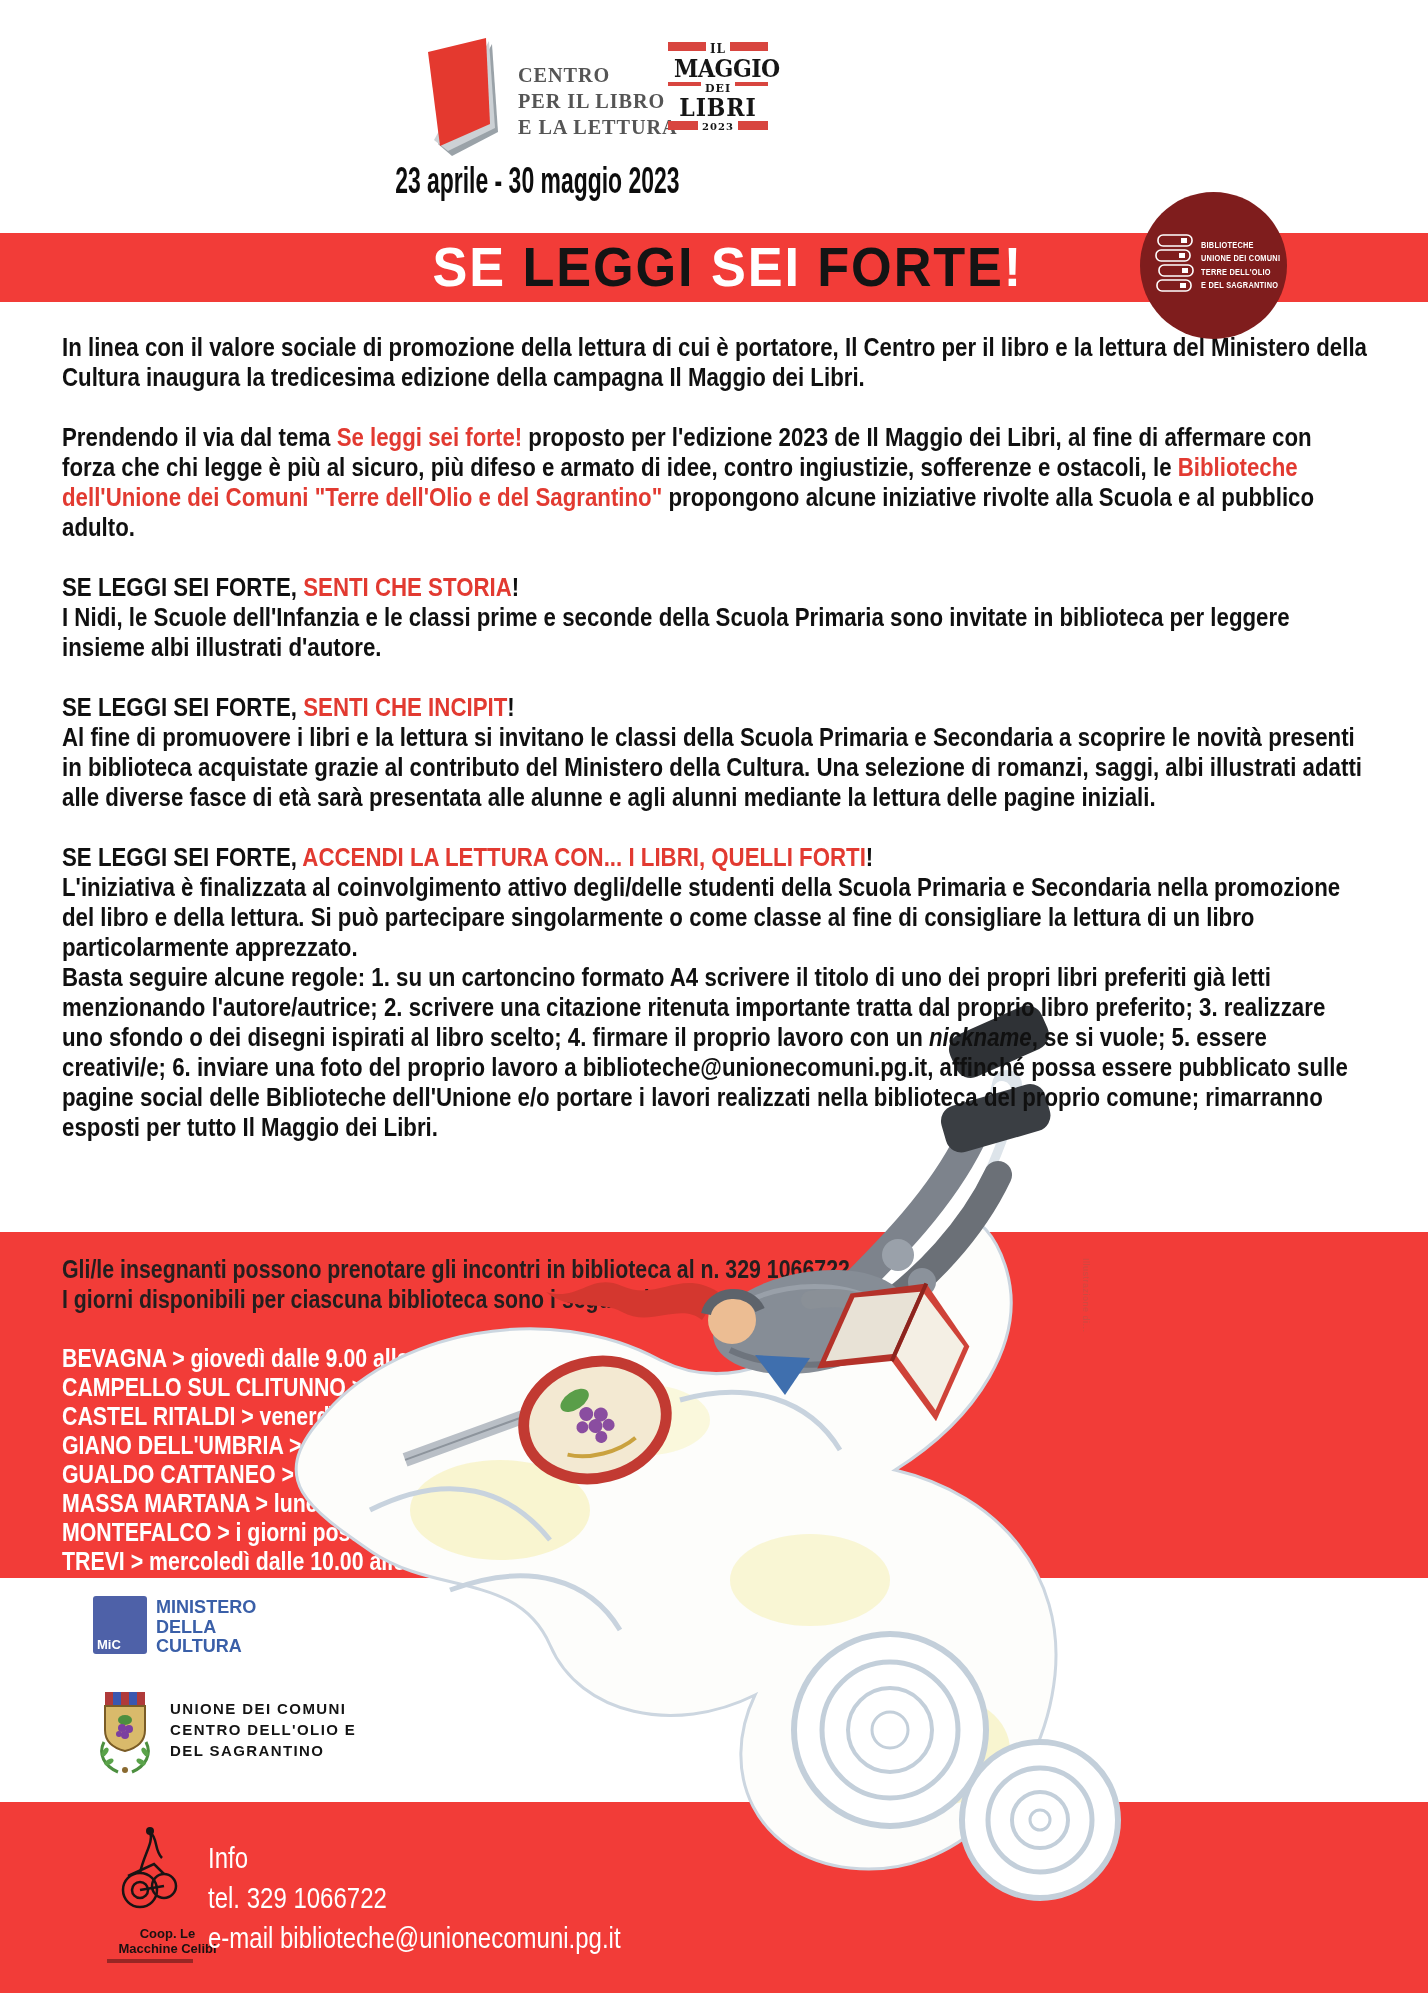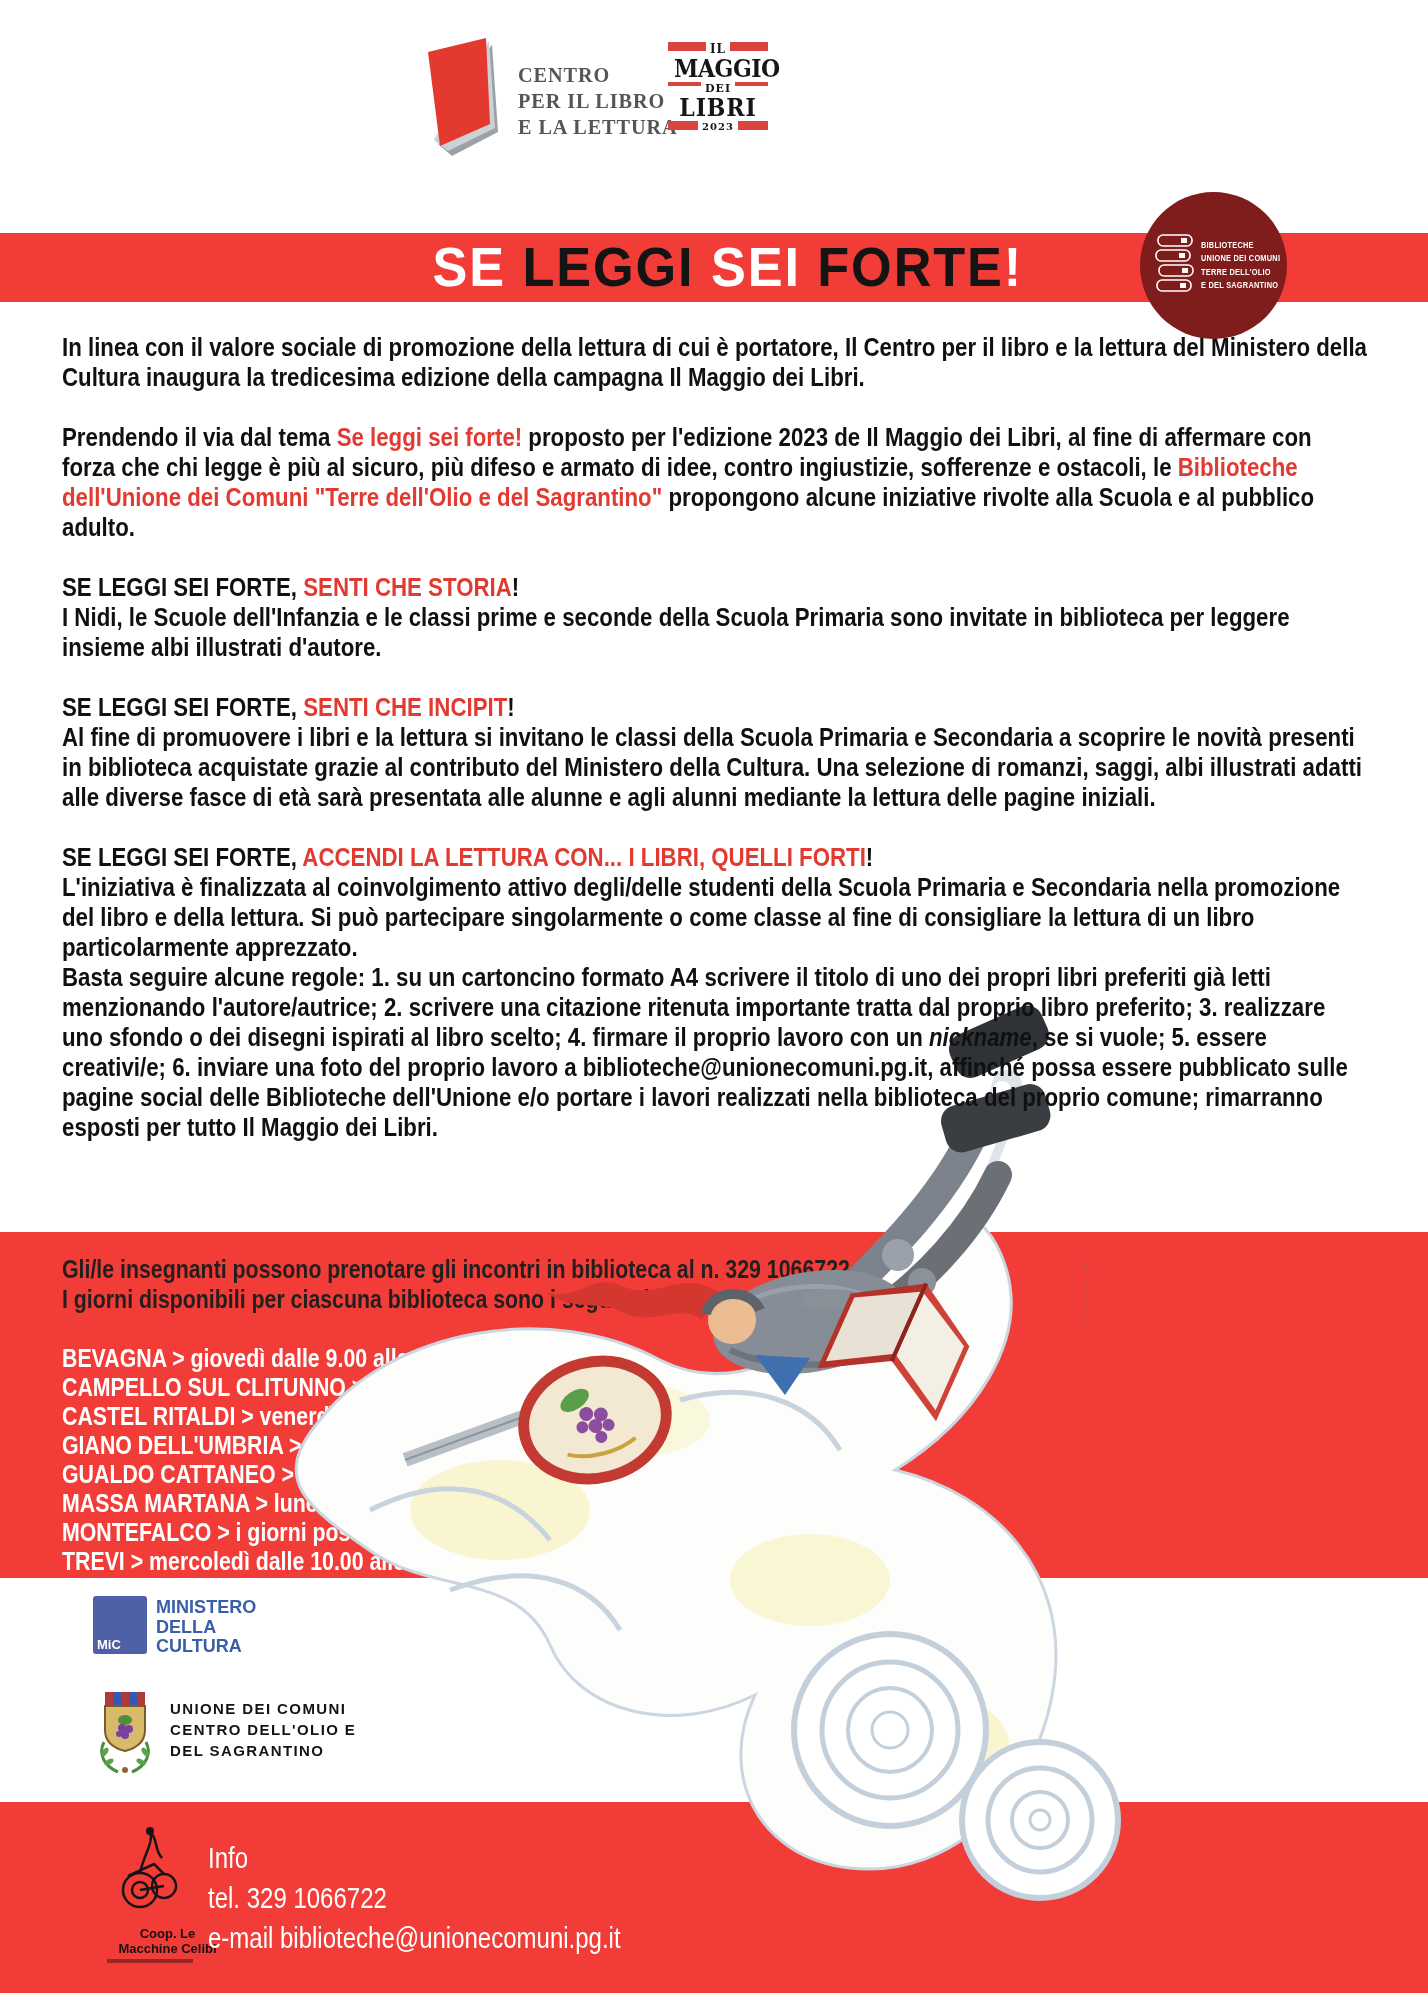--- a/index.html
+++ b/index.html
@@ -109,20 +109,23 @@
       <span class="bar thin"></span>
     </div>
     <div class="big" style="letter-spacing:1px">LIBRI</div>
     <div class="row">
       <span class="bar"></span>
       <span class="sm" style="font-size:10px">2023</span>
       <span class="bar"></span>
     </div>
   </div>
 
+  <div class="date-row">
+    <span>23 aprile - 30 maggio 2023</span>
+  </div>
 
   <div class="banner">
     <div class="banner-title">
       <span class="inner"><span class="tw">SE </span><span>LEGGI </span><span class="tw">SEI </span><span>FORTE</span><span class="tw">!</span></span>
     </div>
   </div>
 
   <div class="badge">
     <span>
       <svg width="40" height="66" viewBox="0 0 40 66" fill="none" stroke="#ffffff" stroke-width="1.6">

